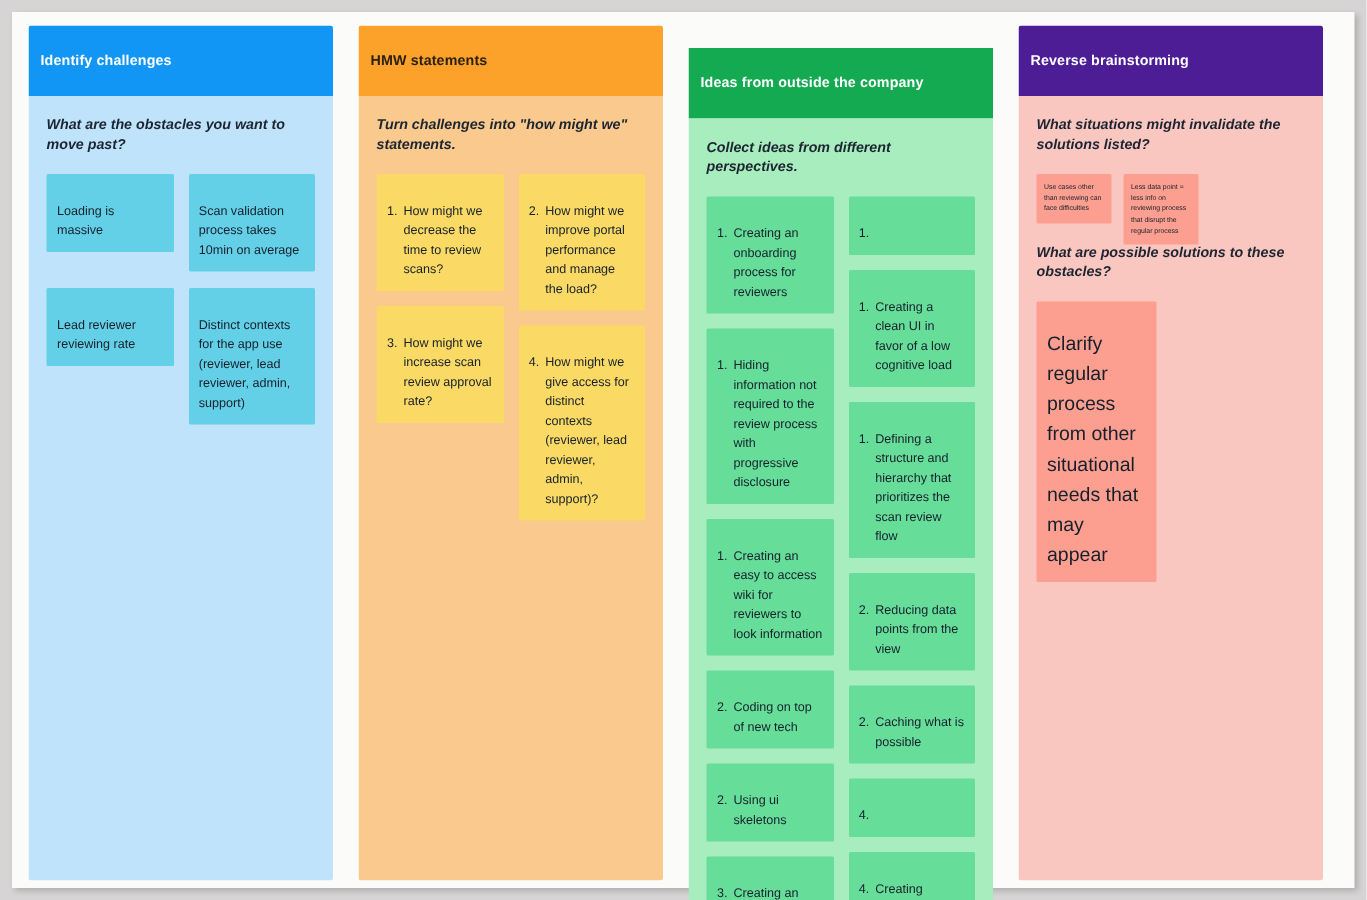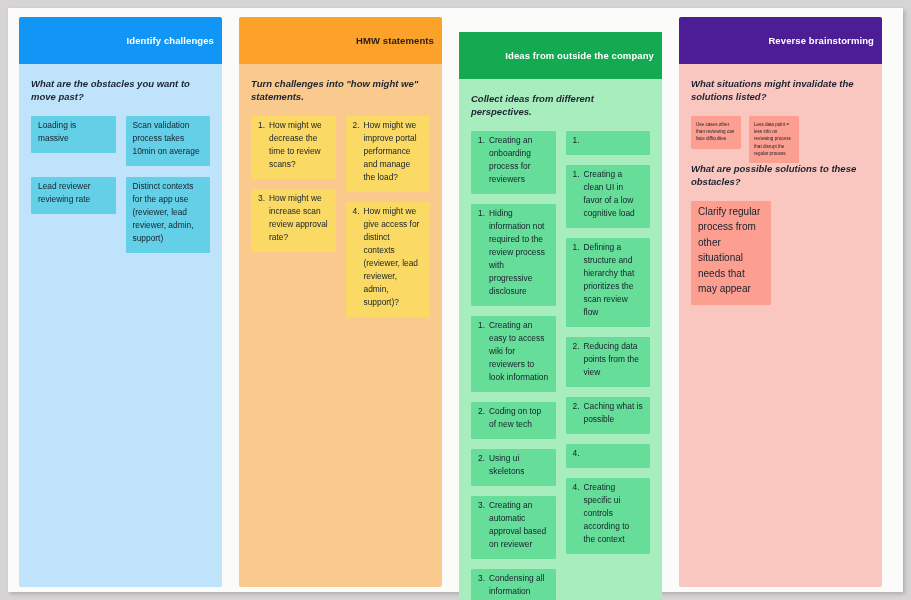--- a/index.html
+++ b/index.html
@@ -41,21 +41,21 @@
     display: flex;
     flex-direction: column;
     border-radius: 2px;
     overflow: hidden;
   }
 
   .col-header {
     height: 47px;
     display: flex;
     align-items: center;
-    justify-content: flex-end;
+    justify-content: flex-start;
     text-align: center;
     padding: 0 8px;
     box-sizing: border-box;
   }
   .col-header-title {
     font-size: 9.5px;
     font-weight: bold;
     letter-spacing: 0.1px;
   }
 
@@ -90,21 +90,21 @@
   .notes-col {
     flex: 1;
     display: flex;
     flex-direction: column;
     gap: 10px;
     min-width: 0;
   }
 
   .note {
     box-sizing: border-box;
-    padding: 3px 7px 8px 7px;
+    padding: 18px 7px 8px 7px;
     font-size: 8.4px;
     line-height: 1.55;
     color: #16202b;
     border-radius: 1px;
   }
   .note .numbered {
     display: flex;
     gap: 4px;
   }
   .note .num {
@@ -146,21 +146,21 @@
     align-items: flex-start;
   }
   .c4 .notes-tiny .note {
     width: 50px;
     font-size: 4.6px;
     line-height: 1.6;
     padding: 5px 5px 6px 5px;
   }
   .c4 .note.solution {
     width: 80px;
-    font-size: 10px;
+    font-size: 13px;
   }
 </style>
 </head>
 <body>
 
 <div id="board-canvas">
   <div id="columns">
 
     <div class="column c1">
       <div class="col-header">

